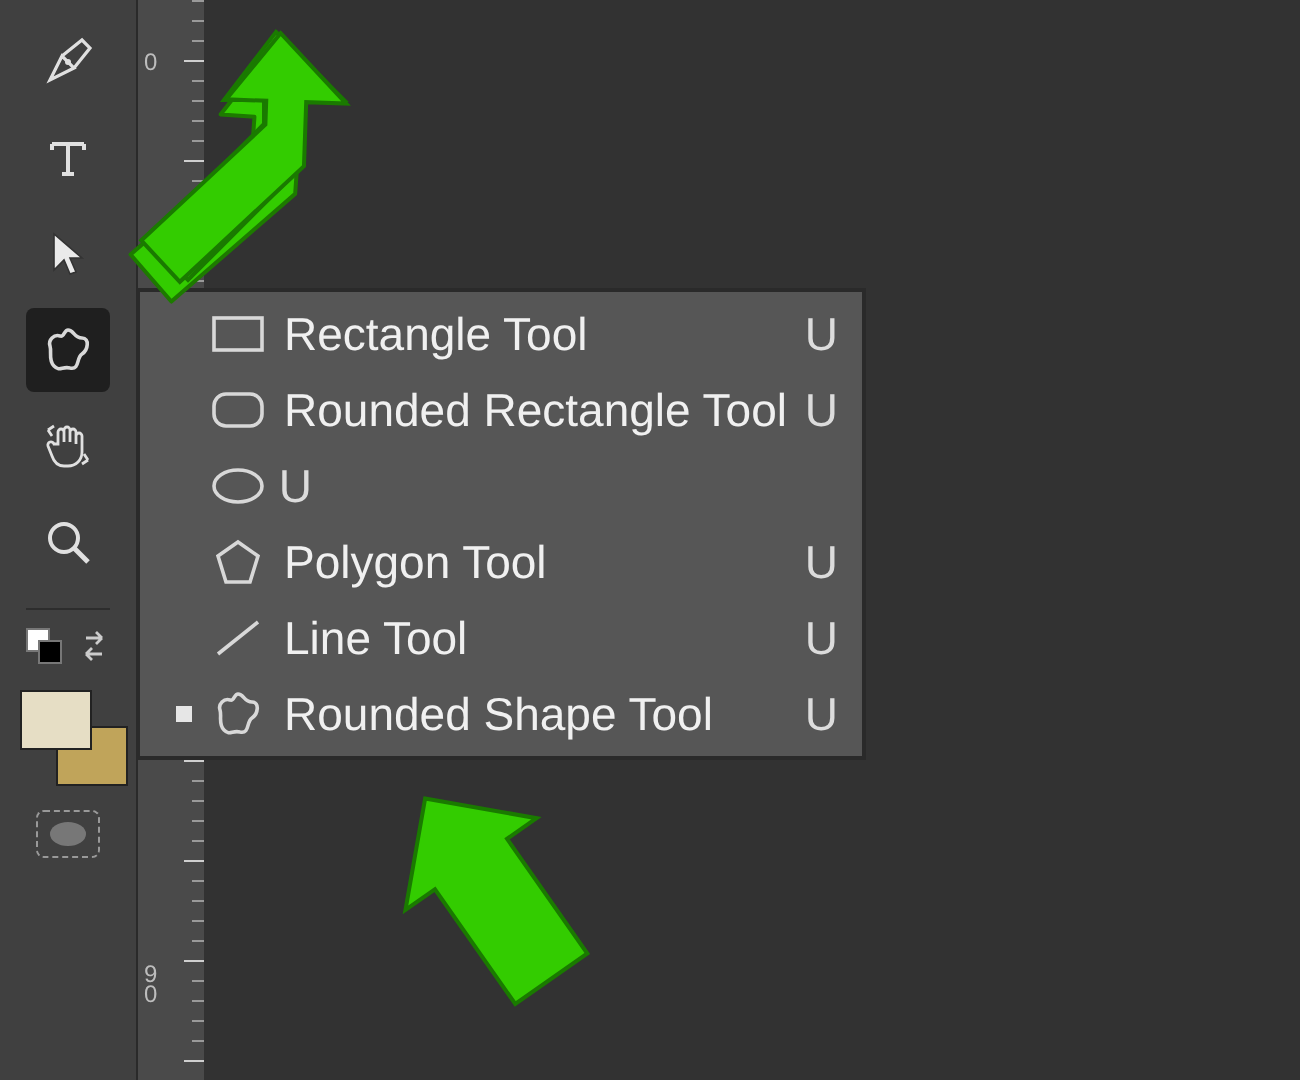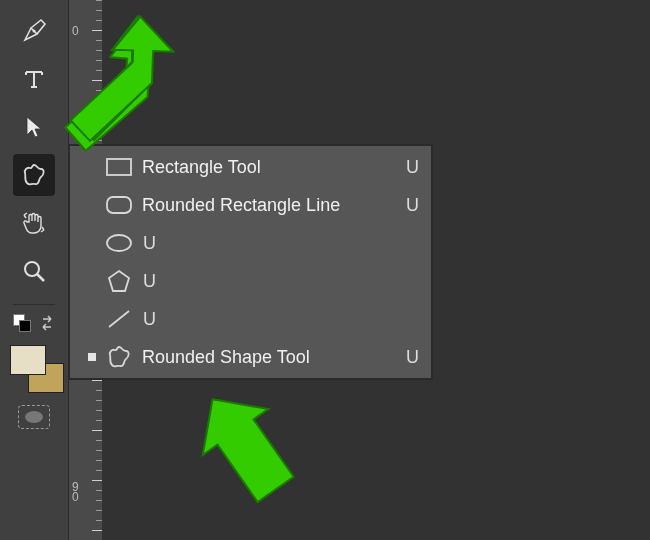--- a/index.html
+++ b/index.html
@@ -117,21 +117,21 @@
     background: #565656;
     border: 2px solid #2a2a2a;
     color: #f0f0f0;
     padding: 2px 0;
   }
   .flyout-row {
     display: flex;
     align-items: center;
     height: 38px;
     padding: 0 12px;
-    font-size: 18px;
+    font-size: 23px;
   }
   .active-dot {
     width: 20px;
     display: flex; justify-content: center;
   }
   .active-dot span {
     width: 8px; height: 8px; background: #e6e6e6;
   }
   .row-icon {
     width: 34px; height: 26px;
@@ -298,48 +298,50 @@
       <div class="row-label">Rectangle Tool</div>
       <div class="row-shortcut">U</div>
     </div>
     <div class="flyout-row">
       <div class="active-dot"></div>
       <div class="row-icon">
         <svg width="32" height="28" viewBox="0 0 32 28">
           <rect x="4" y="6" width="24" height="16" rx="6" ry="6" fill="none" stroke="#d8d8d8" stroke-width="1.8"></rect>
         </svg>
       </div>
-      <div class="row-label">Rounded Rectangle Line</div>
+      <div class="row-label">Rounded Rectangle Tool</div>
       <div class="row-shortcut">U</div>
     </div>
     <div class="flyout-row">
       <div class="active-dot"></div>
       <div class="row-icon">
         <svg width="32" height="28" viewBox="0 0 32 28">
           <ellipse cx="16" cy="14" rx="12" ry="8" fill="none" stroke="#d8d8d8" stroke-width="1.8"></ellipse>
         </svg>
       </div>
       <div class="row-shortcut">U</div>
     </div>
     <div class="flyout-row">
       <div class="active-dot"></div>
       <div class="row-icon">
         <svg width="32" height="28" viewBox="0 0 32 28">
           <polygon points="16,4 26,11 22,24 10,24 6,11" fill="none" stroke="#d8d8d8" stroke-width="1.8"></polygon>
         </svg>
       </div>
+      <div class="row-label">Polygon Tool</div>
       <div class="row-shortcut">U</div>
     </div>
     <div class="flyout-row">
       <div class="active-dot"></div>
       <div class="row-icon">
         <svg width="32" height="28" viewBox="0 0 32 28">
           <line x1="6" y1="22" x2="26" y2="6" stroke="#d8d8d8" stroke-width="1.8"></line>
         </svg>
       </div>
+      <div class="row-label">Line Tool</div>
       <div class="row-shortcut">U</div>
     </div>
     <div class="flyout-row">
       <div class="active-dot">
         <span></span>
       </div>
       <div class="row-icon">
         <svg width="32" height="28" viewBox="0 0 32 28">
           <path d="M16 4 C19 4 19 8 23 8 C27 8 26 14 23 16 C20 18 22 24 17 23 C13 22 12 25 9 22 C6 19 8 15 7 12 C6 9 9 6 12 7 C14 8 14 4 16 4 Z" fill="none" stroke="#d8d8d8" stroke-width="1.8"></path>
         </svg>

